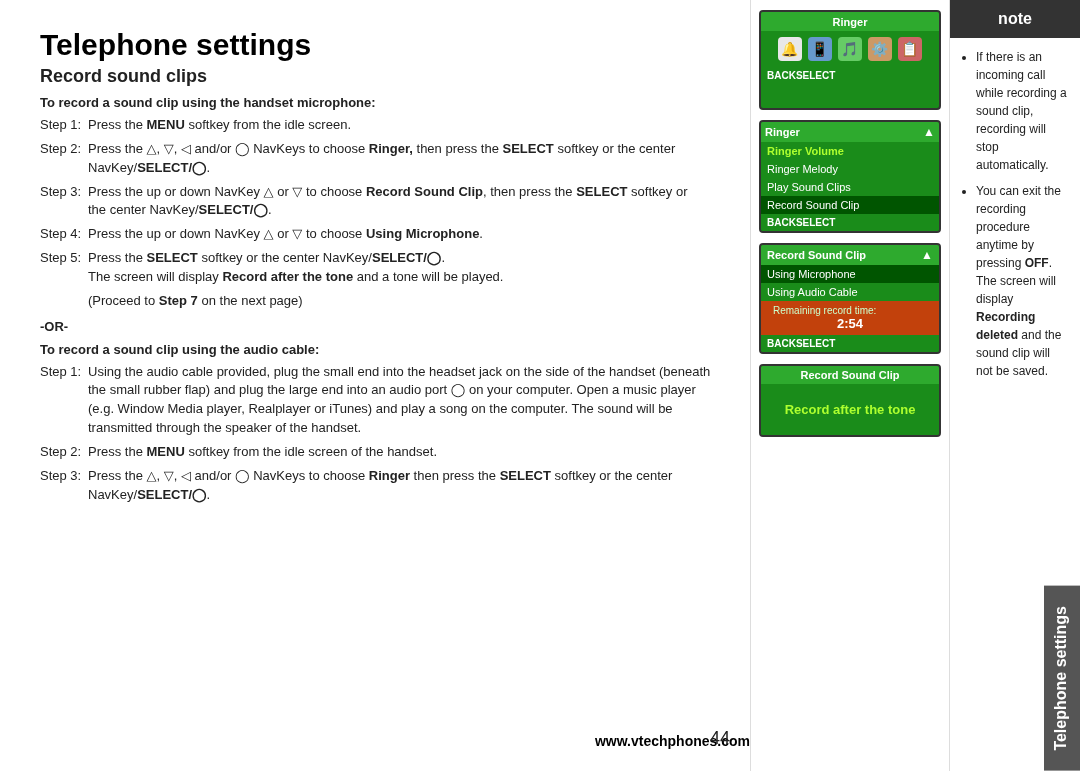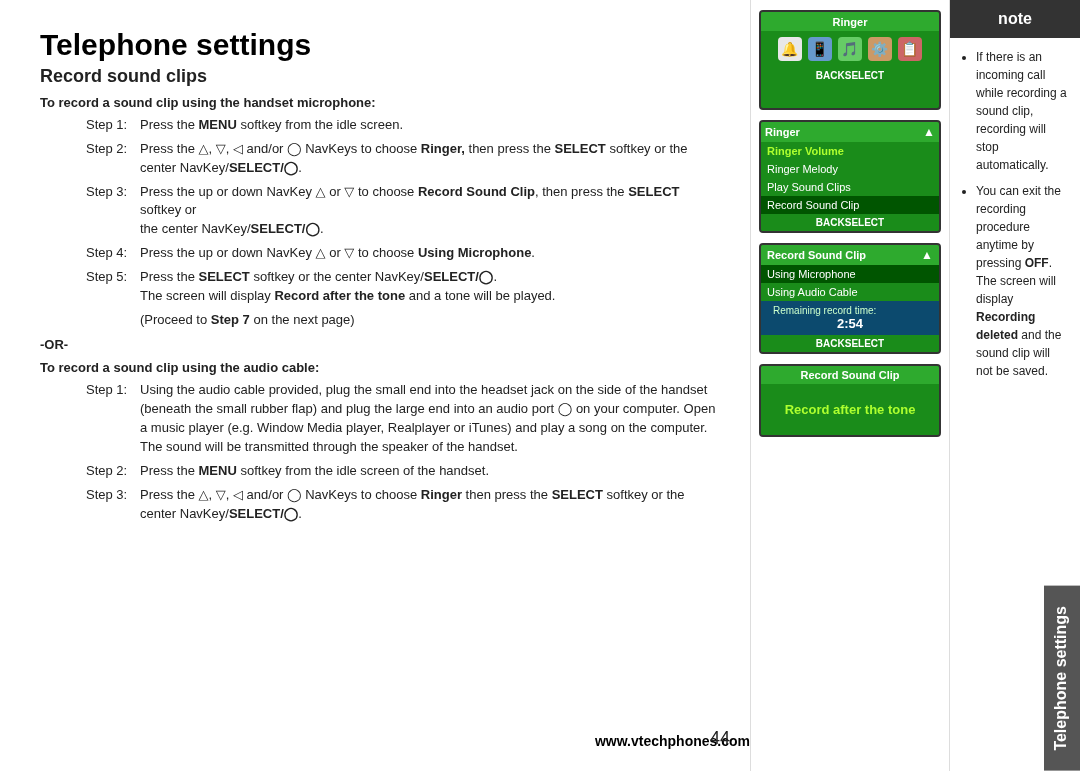--- a/index.html
+++ b/index.html
@@ -35,24 +35,22 @@
     }
 
     .bold-label {
       font-weight: bold;
       font-size: 13px;
       margin-bottom: 6px;
     }
 
     .step-row {
       display: flex;
-      gap: 6px;
       margin-bottom: 5px;
       line-height: 1.45;
-      margin-left: 46px;
     }
 
     .step-num {
       min-width: 48px;
       font-size: 13px;
     }
 
     .step-text {
       flex: 1;
       font-size: 13px;
@@ -116,21 +114,21 @@
       height: 24px;
       border-radius: 4px;
       display: flex;
       align-items: center;
       justify-content: center;
       font-size: 14px;
     }
 
     .phone-footer {
       display: flex;
-      justify-content: center;
+      justify-content: flex-start;
       padding: 3px 6px;
       background: #1a8c1a;
     }
 
     .phone-footer-btn {
       color: #fff;
       font-size: 10px;
       font-weight: bold;
     }
 
@@ -380,21 +378,21 @@
     </div>
   </div>
 
   <div class="phone-screen">
     <div class="submenu-header">
       <span>Record Sound Clip</span>
       <span class="scroll-arrow">▲</span>
     </div>
     <div class="submenu-item selected">Using Microphone</div>
     <div class="submenu-item">Using Audio Cable</div>
-    <div style="background:#0c4a6e; padding:2px 6px;">
+    <div style="background:#c2410c; padding:2px 6px;">
       <div class="record-time-label">Remaining record time:</div>
       <div class="record-time-value">2:54</div>
     </div>
     <div class="phone-footer">
       <span class="phone-footer-btn">BACK</span>
       <span class="phone-footer-btn">SELECT</span>
     </div>
   </div>
 
   <div class="phone-screen">

